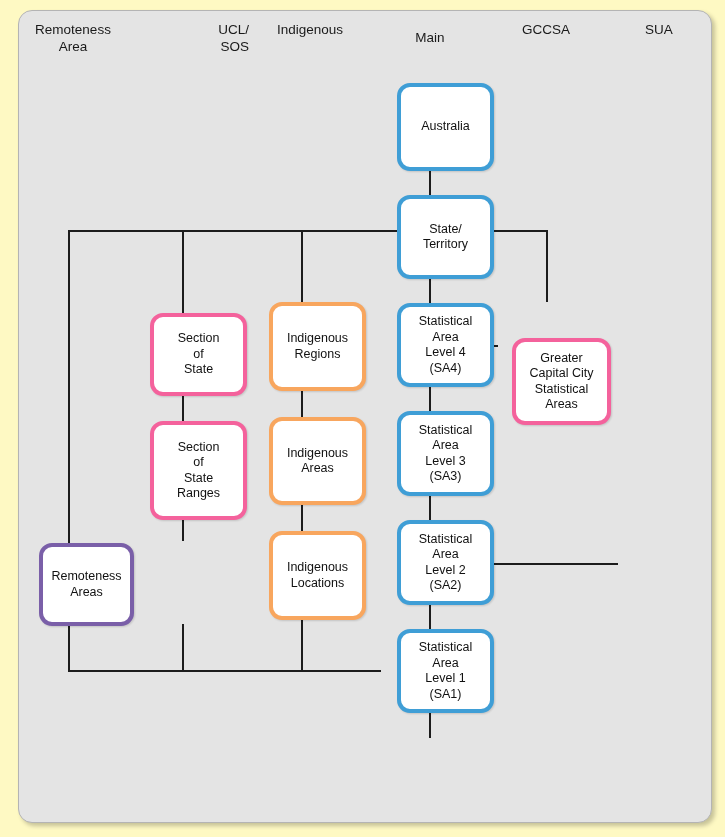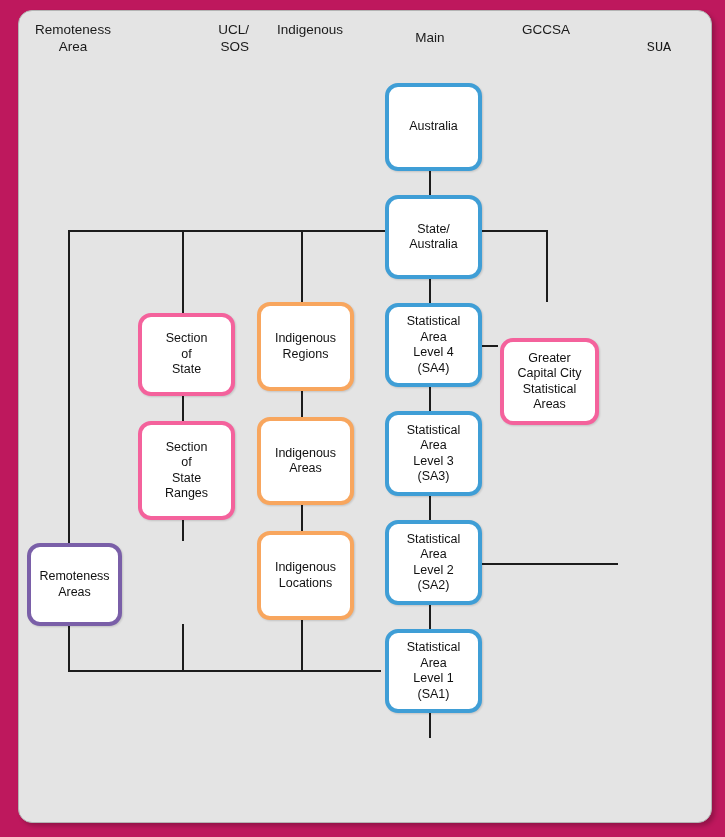--- a/index.html
+++ b/index.html
@@ -1,17 +1,17 @@
 <!DOCTYPE html>
 <html><head>
 <meta charset="utf-8">
 <style>
   html,body{margin:0;padding:0;background:#ffffff;}
   body{font-family:"Liberation Sans",sans-serif;}
-  #stage{position:relative;width:725px;height:837px;overflow:hidden;background:#be185d;}
+  #stage{position:relative;width:725px;height:837px;overflow:hidden;background:#fef9c3;}
 
   
   #panel{
     position:absolute;left:18px;top:10px;width:694px;height:813px;
     background:#e4e4e4;border:1px solid #b4b4b4;border-radius:14px;
     box-sizing:border-box;
     box-shadow:3px 3px 4px rgba(0,0,0,0.22);
   }
 
   
@@ -32,41 +32,41 @@
     text-align:center;font-size:12.5px;line-height:15.5px;color:#111111;
     white-space:pre-line;border-width:4px;border-style:solid;
     box-shadow:1px 1px 2px rgba(0,0,0,0.14);
   }
   .c-blue{border-color:#3f9ed6;}
   .c-pink{border-color:#f4629c;}
   .c-orange{border-color:#f8a65e;}
   .c-purple{border-color:#7a5fa8;}
 
   .layer-lines{position:absolute;left:0;top:0;width:694px;height:813px;}
-  .layer-nodes{position:absolute;left:4px;top:0;width:591px;height:813px;}
+  .layer-nodes{position:absolute;left:16px;top:0;width:591px;height:813px;}
 </style>
 </head>
 <body>
 
 <div id="stage">
   <div id="panel">
 
     <div class="colhead" style="left:4px;top:10px;width:100px;">Remoteness
 Area</div>
 
     <div class="colhead" style="left:133px;top:10px;width:80px;text-align:right;padding-left:17px;">UCL/
 SOS</div>
 
     <div class="colhead" style="left:232px;top:10px;width:118px;">Indigenous</div>
 
     <div class="colhead" style="left:362px;top:10px;width:98px;margin-top:8px;">Main</div>
 
     <div class="colhead" style="left:472px;top:10px;width:110px;">GCCSA</div>
 
-    <div class="colhead" style="left:592px;top:28px;width:96px;font-family:Liberation Mono, monospace;">SUA</div>
+    <div class="colhead" style="left:592px;top:10px;width:96px;">SUA</div>
 
     <div class="layer-lines">
 
       <div class="ln lnv" style="left:410px;top:160px;height:24px;"></div>
 
       <div class="ln lnv" style="left:410px;top:268px;height:24px;"></div>
 
       <div class="ln lnv" style="left:410px;top:376px;height:24px;"></div>
 
       <div class="ln lnv" style="left:410px;top:485px;height:24px;"></div>
@@ -98,21 +98,21 @@
       <div class="ln lnv" style="left:527px;top:219px;height:72px;"></div>
 
       <div class="ln lnh" style="left:49px;top:659px;width:313px;"></div>
     </div>
 
     <div class="layer-nodes">
 
       <div class="node c-blue" style="left:362px;top:72px;width:97px;height:88px;">Australia</div>
 
       <div class="node c-blue" style="left:362px;top:184px;width:97px;height:84px;">State/
-Australia</div>
+Territory</div>
 
       <div class="node c-blue" style="left:362px;top:292px;width:97px;height:84px;">Statistical
 Area
 Level 4
 (SA4)</div>
 
       <div class="node c-blue" style="left:362px;top:400px;width:97px;height:85px;">Statistical
 Area
 Level 3
 (SA3)</div>

